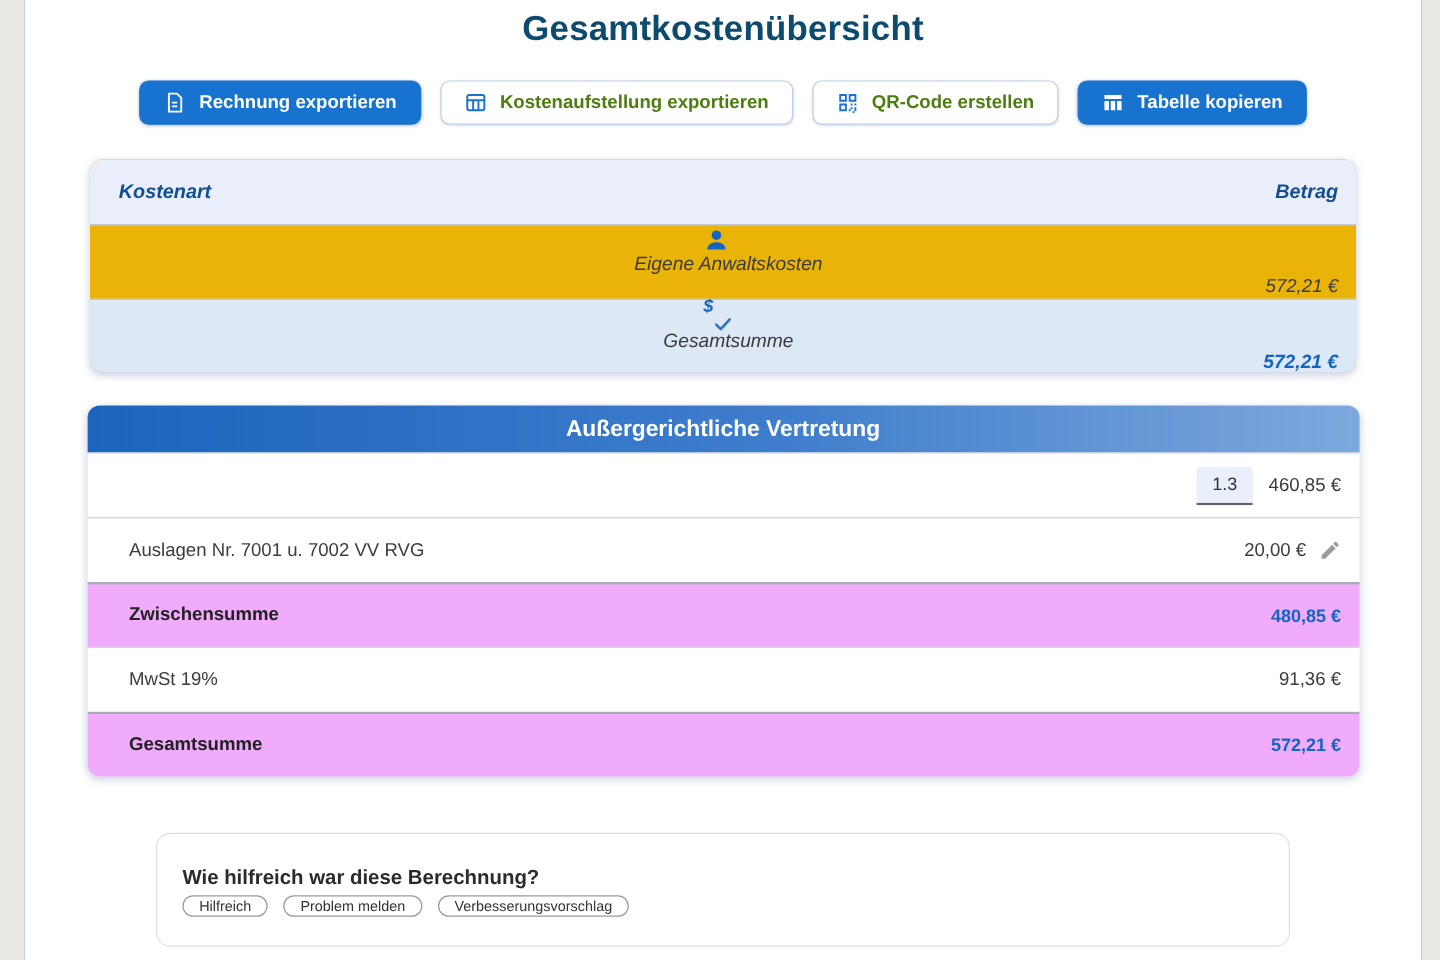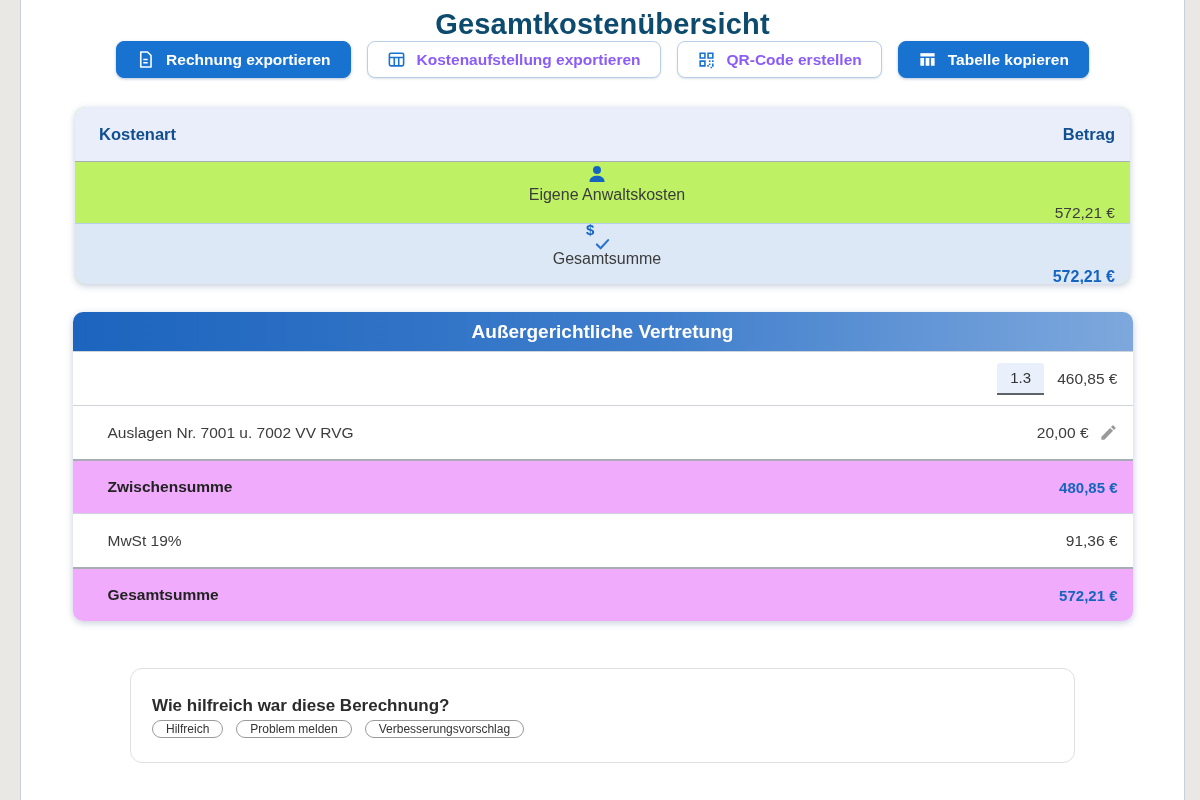--- a/index.html
+++ b/index.html
@@ -24,20 +24,21 @@
     font-size: 29px;
     font-weight: bold;
     color: #0c4a6e;
     letter-spacing: 0.2px;
   }
   
   .toolbar {
     display: flex;
     justify-content: center;
     gap: 16px;
+    margin-top: 26px;
   }
   .btn {
     display: inline-flex;
     align-items: center;
     gap: 11px;
     height: 37px;
     padding: 0 19px;
     border-radius: 8px;
     font-family: inherit;
     font-size: 15.5px;
@@ -47,32 +48,33 @@
   }
   .btn svg { flex: 0 0 auto; }
   .btn-filled {
     background: #1872d0;
     color: #ffffff;
     border: 1px solid #1872d0;
     box-shadow: 0 1px 3px rgba(40,80,140,.35);
   }
   .btn-outlined {
     background: #ffffff;
-    color: #8b5cf6;
+    color: #4d7c0f;
     border: 1px solid #b9cfe9;
     box-shadow: 0 1px 2px rgba(120,140,170,.25);
   }
   
   .summary-card {
     width: 1055px;
     margin: 29px auto 0;
     border-radius: 10px;
     box-shadow: 0 2px 7px rgba(110,130,165,.40);
     overflow: hidden;
-    background: #bef264;
+    background: #eab308;
+    font-style: italic;
   }
   .summary-head {
     display: flex;
     align-items: center;
     justify-content: space-between;
     height: 55px;
     padding: 0 15px 0 24px;
     background: #e9eefa;
     border-bottom: 1px solid #a9aeb8;
     font-size: 16.5px;

